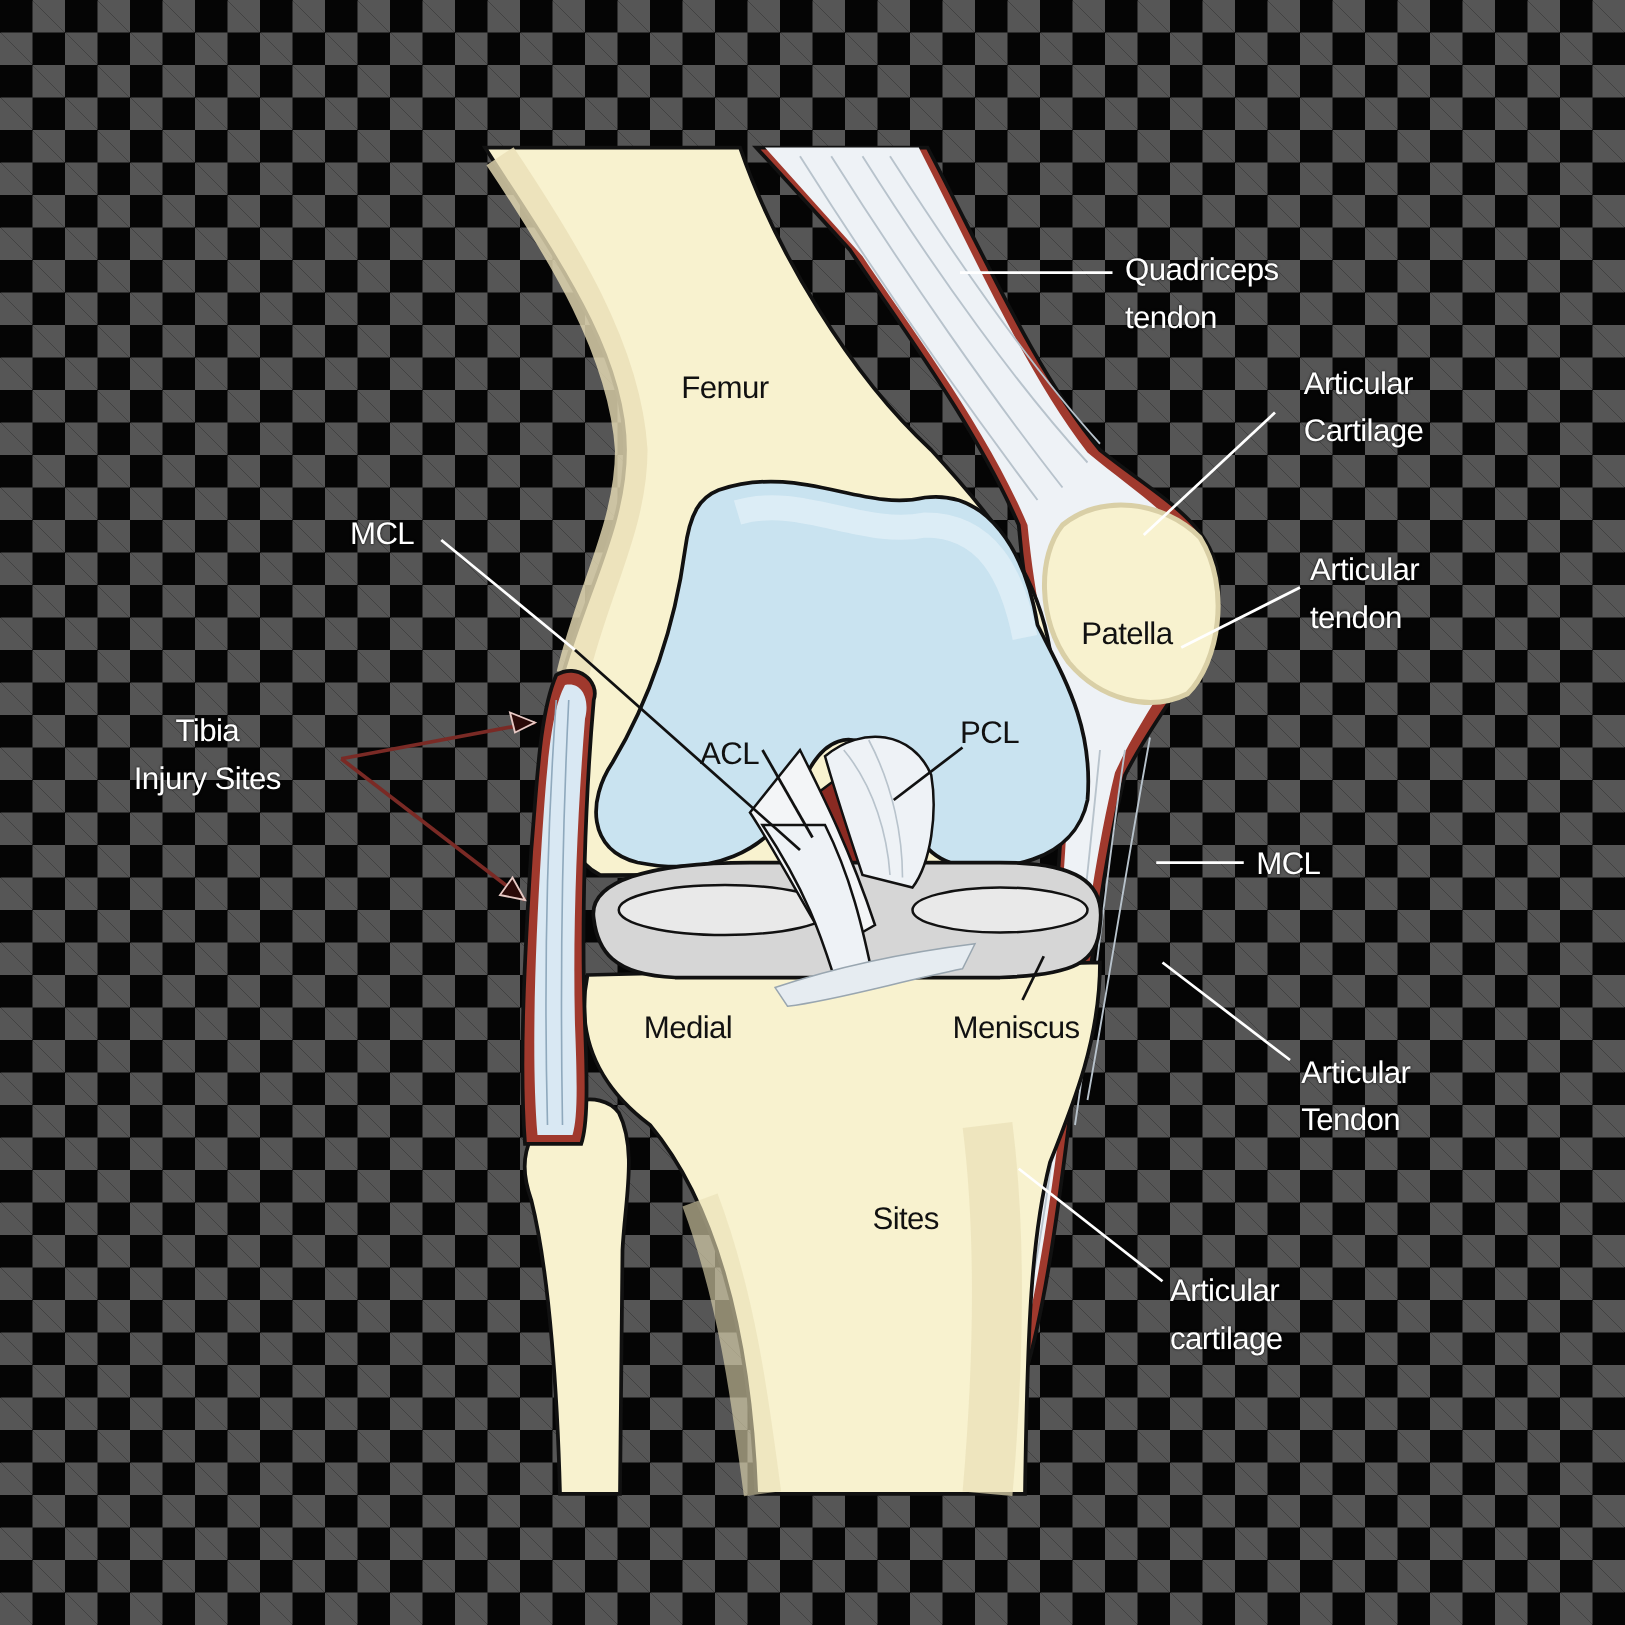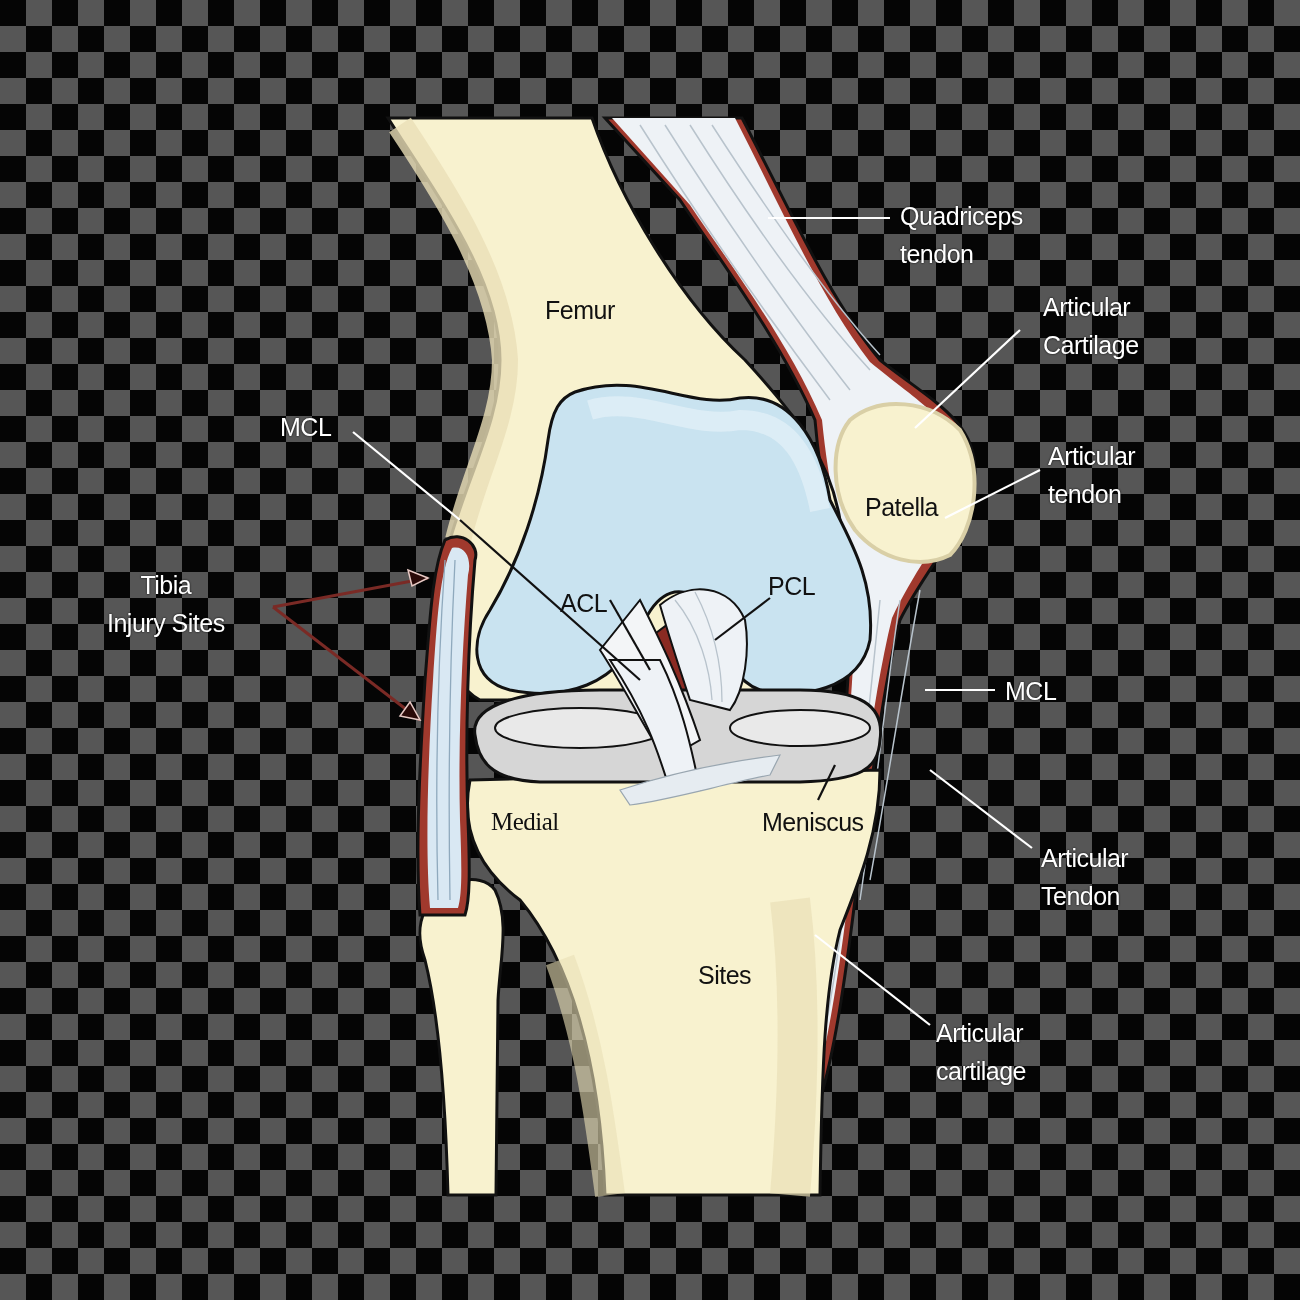--- a/index.html
+++ b/index.html
@@ -116,21 +116,21 @@
     <path d="M273 607 L420 720"></path>
     <polygon points="428,578 408,570 412,586" fill="#2a0a08" stroke="#e7c9c4" stroke-width="1.5"></polygon>
     <polygon points="420,720 400,716 410,702" fill="#2a0a08" stroke="#e7c9c4" stroke-width="1.5"></polygon>
   </g>
 </svg>
 
 <div class="lbl dark" style="left:545px;top:291px;">Femur</div>
 <div class="lbl dark" style="left:865px;top:454px;margin-top:34px;">Patella</div>
 <div class="lbl dark" style="left:560px;top:584px;">ACL</div>
 <div class="lbl dark" style="left:768px;top:567px;">PCL</div>
-<div class="lbl dark" style="left:491px;top:803px;font-family:Liberation Serif, serif;">Medial</div>
+<div class="lbl dark" style="left:515px;top:803px;">Medial</div>
 <div class="lbl dark" style="left:762px;top:803px;">Meniscus</div>
 <div class="lbl dark" style="left:698px;top:956px;">Sites</div>
 
 <div class="lbl white" style="left:900px;top:197px;">
   <span>Quadriceps</span>
   <span>tendon</span>
 </div>
 <div class="lbl white" style="left:1043px;top:288px;">
   <span>Articular</span>
   <span>Cartilage</span>

